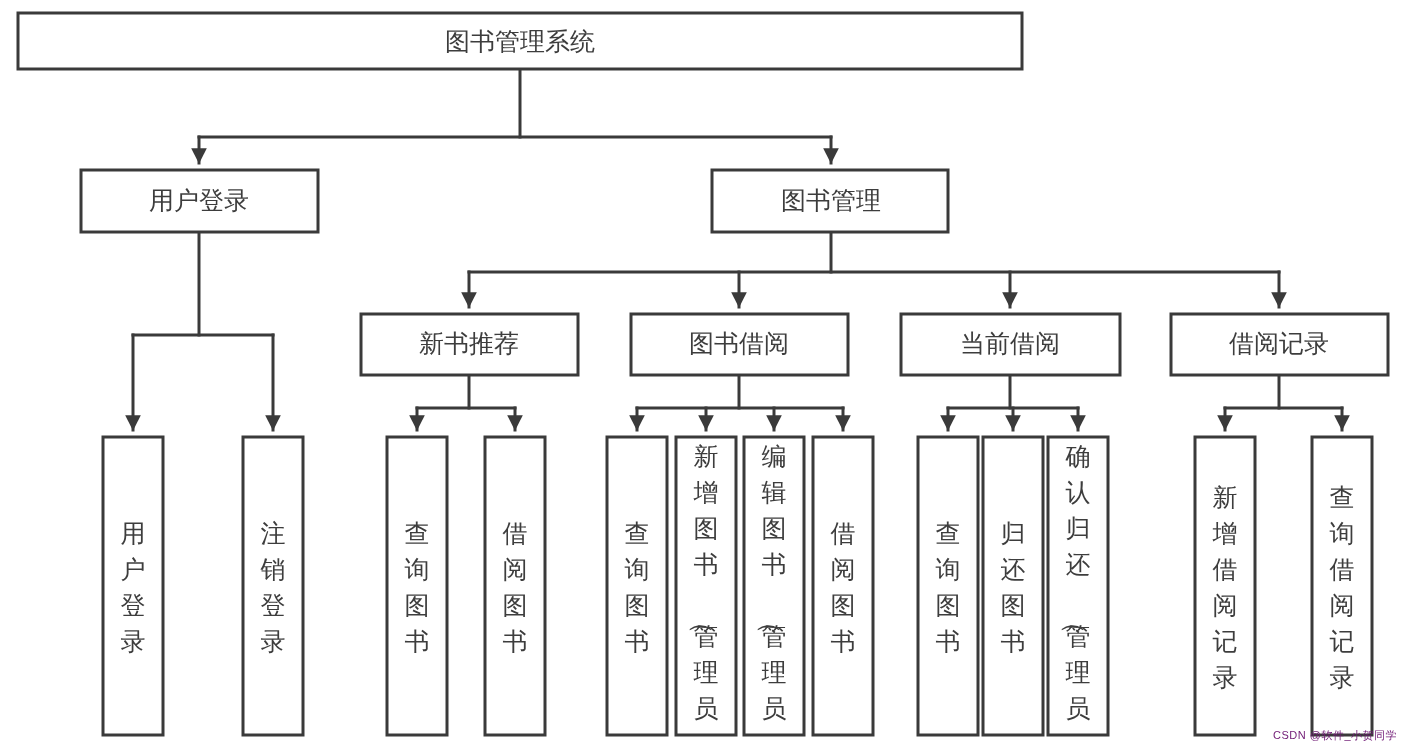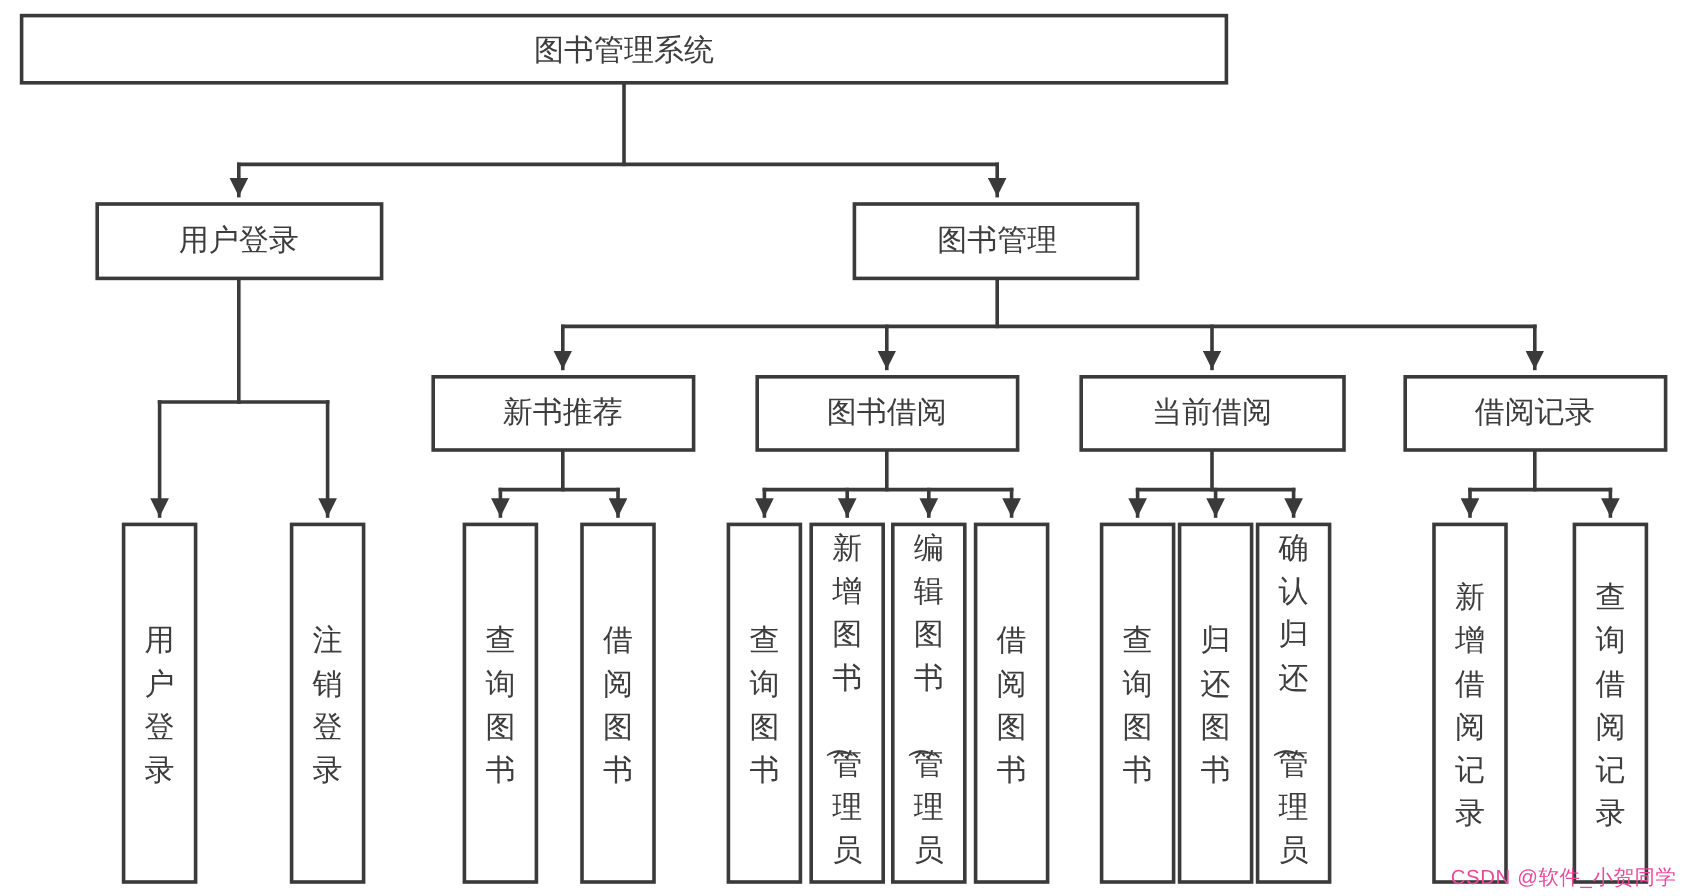--- a/index.html
+++ b/index.html
@@ -45,22 +45,22 @@
   }
   .arrow-head {
     fill: #3a3a3a;
     stroke: none;
   }
   .watermark {
     position: absolute;
     right: 8px;
     bottom: 4px;
     font-family: "Liberation Sans", "DejaVu Sans", sans-serif;
-    font-size: 17px;
-    color: #ec4899;
+    font-size: 11px;
+    color: #701a75;
     letter-spacing: 0.5px;
     white-space: nowrap;
     pointer-events: none;
   }
 </style>
 </head>
 <body>
 
 <svg id="diagram" viewBox="0 0 1405 747" xmlns="http://www.w3.org/2000/svg">
 

